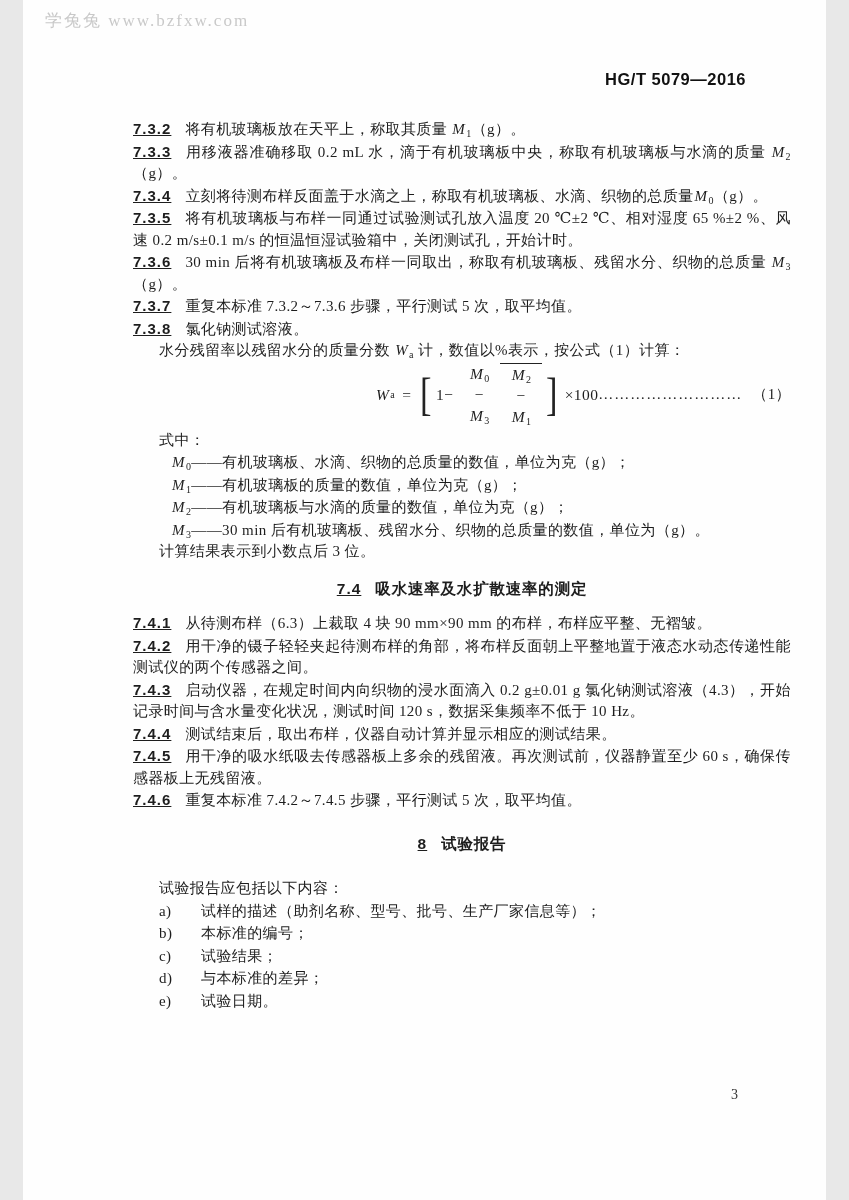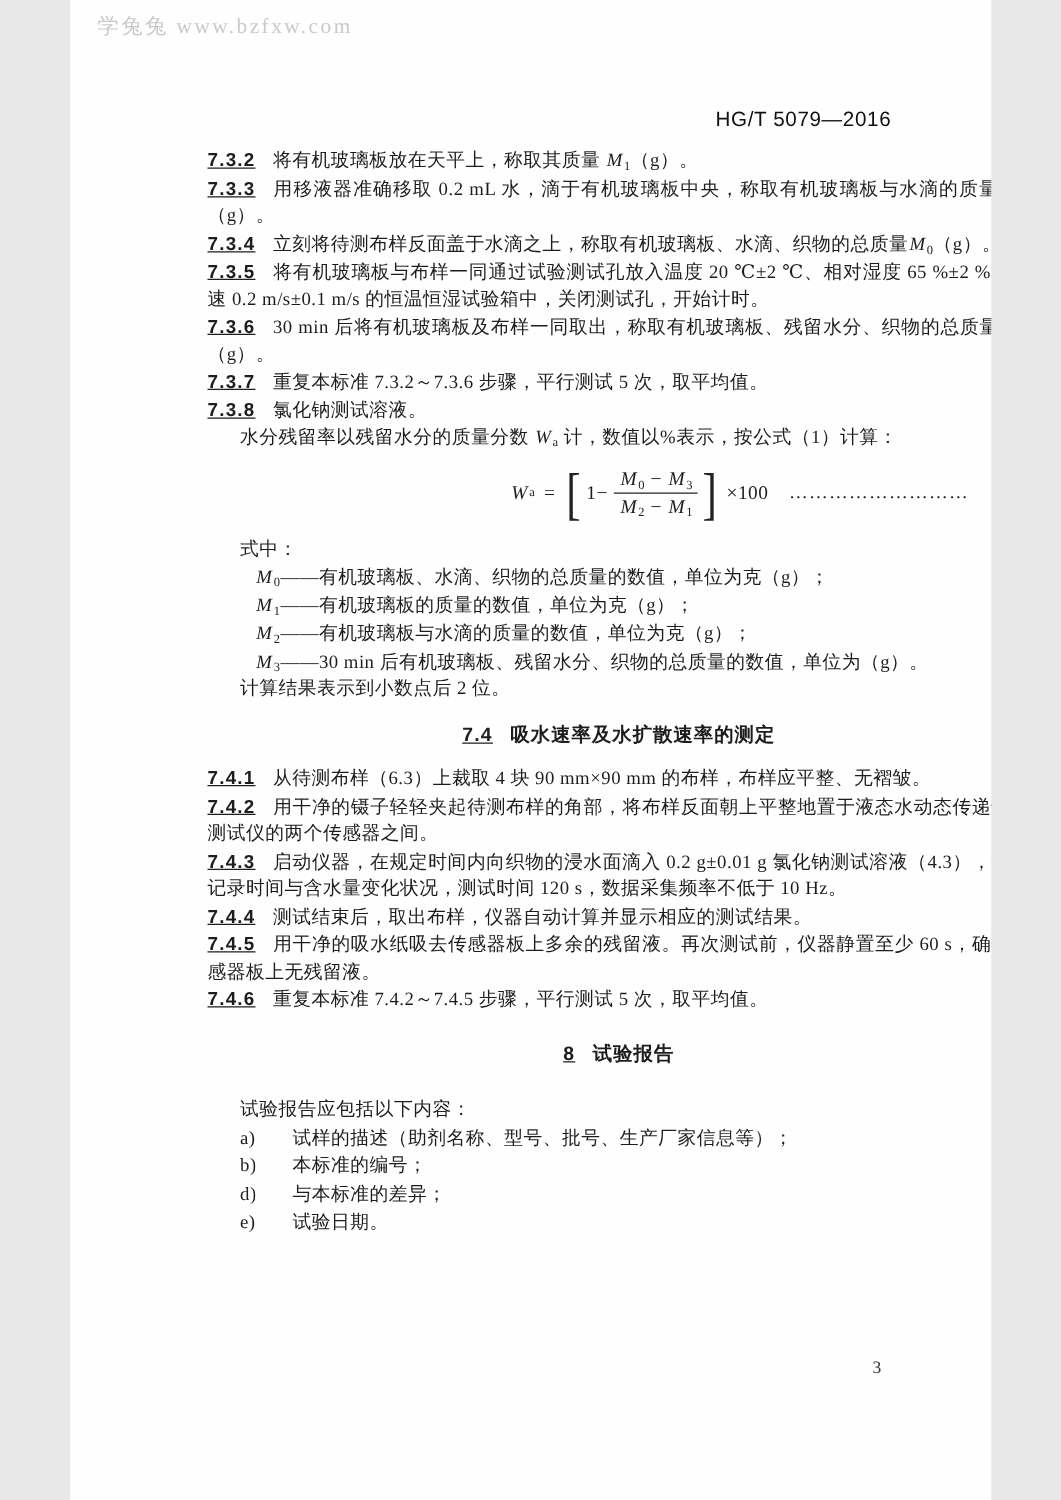--- a/index.html
+++ b/index.html
@@ -1,35 +1,35 @@
 <!DOCTYPE html>
 <html><head>
 <meta charset="utf-8">
 <style>
   html,body{margin:0;padding:0;background:#e8e8e8;}
   .page{
     position:relative;
-    width:737px;height:1200px;
+    width:803px;height:1200px;
     margin:0 auto;
     background:#fefefe;
     font-family:"Liberation Serif","DejaVu Serif",serif;
     color:#1d1d1d;
     overflow:hidden;
   }
   .watermark{
     position:absolute;top:9px;left:22px;
     font-size:17px;letter-spacing:2px;
     color:#c9c9c9;
     font-family:"Liberation Serif","DejaVu Serif",serif;
     white-space:nowrap;
   }
   .std-header{
-    position:absolute;top:87px;right:80px;
+    position:absolute;top:70px;right:80px;
     font-family:"Liberation Sans","DejaVu Sans",sans-serif;
-    font-weight:400;font-size:16.5px;letter-spacing:0.5px;
+    font-weight:700;font-size:16.5px;letter-spacing:0.5px;
     color:#111;
   }
   .doc-body{
     position:absolute;top:118px;left:110px;width:658px;
     font-size:15px;line-height:21.5px;
     text-align:justify;
     letter-spacing:0.4px;
   }
   .block{margin:0;}
   .clause .num,
@@ -79,21 +79,21 @@
   }
   .formula .eq{padding:0 7px;}
   .bracket{
     font-size:46px;font-weight:300;line-height:46px;
     font-family:"Liberation Serif",serif;
     transform:scaleX(0.75);
     color:#222;
   }
   .pre-one{padding:0 3px 0 2px;}
   .frac{
-    display:inline-flex;flex-direction:column;
+    display:inline-flex;flex-direction:row;
     text-align:center;margin:0 2px;vertical-align:middle;
   }
   .frac .fr-num,.frac .fr-den{
     display:block;padding:0 4px;line-height:21px;
   }
   .frac .fr-den{border-top:1.4px solid #222;}
   .post{padding-left:5px;}
   .dots{
     margin-left:auto;
     letter-spacing:1px;
@@ -136,29 +136,30 @@
           <span class="post">×100</span>
         </span>
         <span class="dots">………………………</span>
         <span class="eqlabel">（1）</span>
       </div>
       <div class="block para indent"><span>式中：</span></div>
       <div class="block def"><i class="mvar">M</i><sub class="msub">0</sub><span>——有机玻璃板、水滴、织物的总质量的数值，单位为克（g）；</span></div>
       <div class="block def"><i class="mvar">M</i><sub class="msub">1</sub><span>——有机玻璃板的质量的数值，单位为克（g）；</span></div>
       <div class="block def"><i class="mvar">M</i><sub class="msub">2</sub><span>——有机玻璃板与水滴的质量的数值，单位为克（g）；</span></div>
       <div class="block def"><i class="mvar">M</i><sub class="msub">3</sub><span>——30 min 后有机玻璃板、残留水分、织物的总质量的数值，单位为（g）。</span></div>
-      <div class="block para indent"><span>计算结果表示到小数点后 2 位。</span></div>
+      <div class="block para indent"><span>计算结果表示到小数点后 3 位。</span></div>
       <div class="block heading h74"><span class="num">7.4</span><span><span>吸水速率及水扩散速率的测定</span></span></div>
       <div class="block clause"><span class="num">7.4.1</span><span><span>从待测布样（6.3）上裁取 4 块 90 mm×90 mm 的布样，布样应平整、无褶皱。</span></span></div>
       <div class="block clause"><span class="num">7.4.2</span><span><span>用干净的镊子轻轻夹起待测布样的角部，将布样反面朝上平整地置于液态水动态传递性能测试仪的两个传感器之间。</span></span></div>
       <div class="block clause"><span class="num">7.4.3</span><span><span>启动仪器，在规定时间内向织物的浸水面滴入 0.2 g±0.01 g 氯化钠测试溶液（4.3），开始记录时间与含水量变化状况，测试时间 120 s，数据采集频率不低于 10 Hz。</span></span></div>
       <div class="block clause"><span class="num">7.4.4</span><span><span>测试结束后，取出布样，仪器自动计算并显示相应的测试结果。</span></span></div>
       <div class="block clause"><span class="num">7.4.5</span><span><span>用干净的吸水纸吸去传感器板上多余的残留液。再次测试前，仪器静置至少 60 s，确保传感器板上无残留液。</span></span></div>
       <div class="block clause"><span class="num">7.4.6</span><span><span>重复本标准 7.4.2～7.4.5 步骤，平行测试 5 次，取平均值。</span></span></div>
       <div class="block heading h8"><span class="num">8</span><span><span>试验报告</span></span></div>
       <div class="block para indent"><span>试验报告应包括以下内容：</span></div>
       <div class="block li"><span class="marker">a)</span><span><span>试样的描述（助剂名称、型号、批号、生产厂家信息等）；</span></span></div>
       <div class="block li"><span class="marker">b)</span><span><span>本标准的编号；</span></span></div>
+      <div class="block li"><span class="marker">c)</span><span><span>试验结果；</span></span></div>
       <div class="block li"><span class="marker">d)</span><span><span>与本标准的差异；</span></span></div>
       <div class="block li"><span class="marker">e)</span><span><span>试验日期。</span></span></div>
     </main>
   <div class="page-number">3</div>
 </div>
 
 </body></html>

